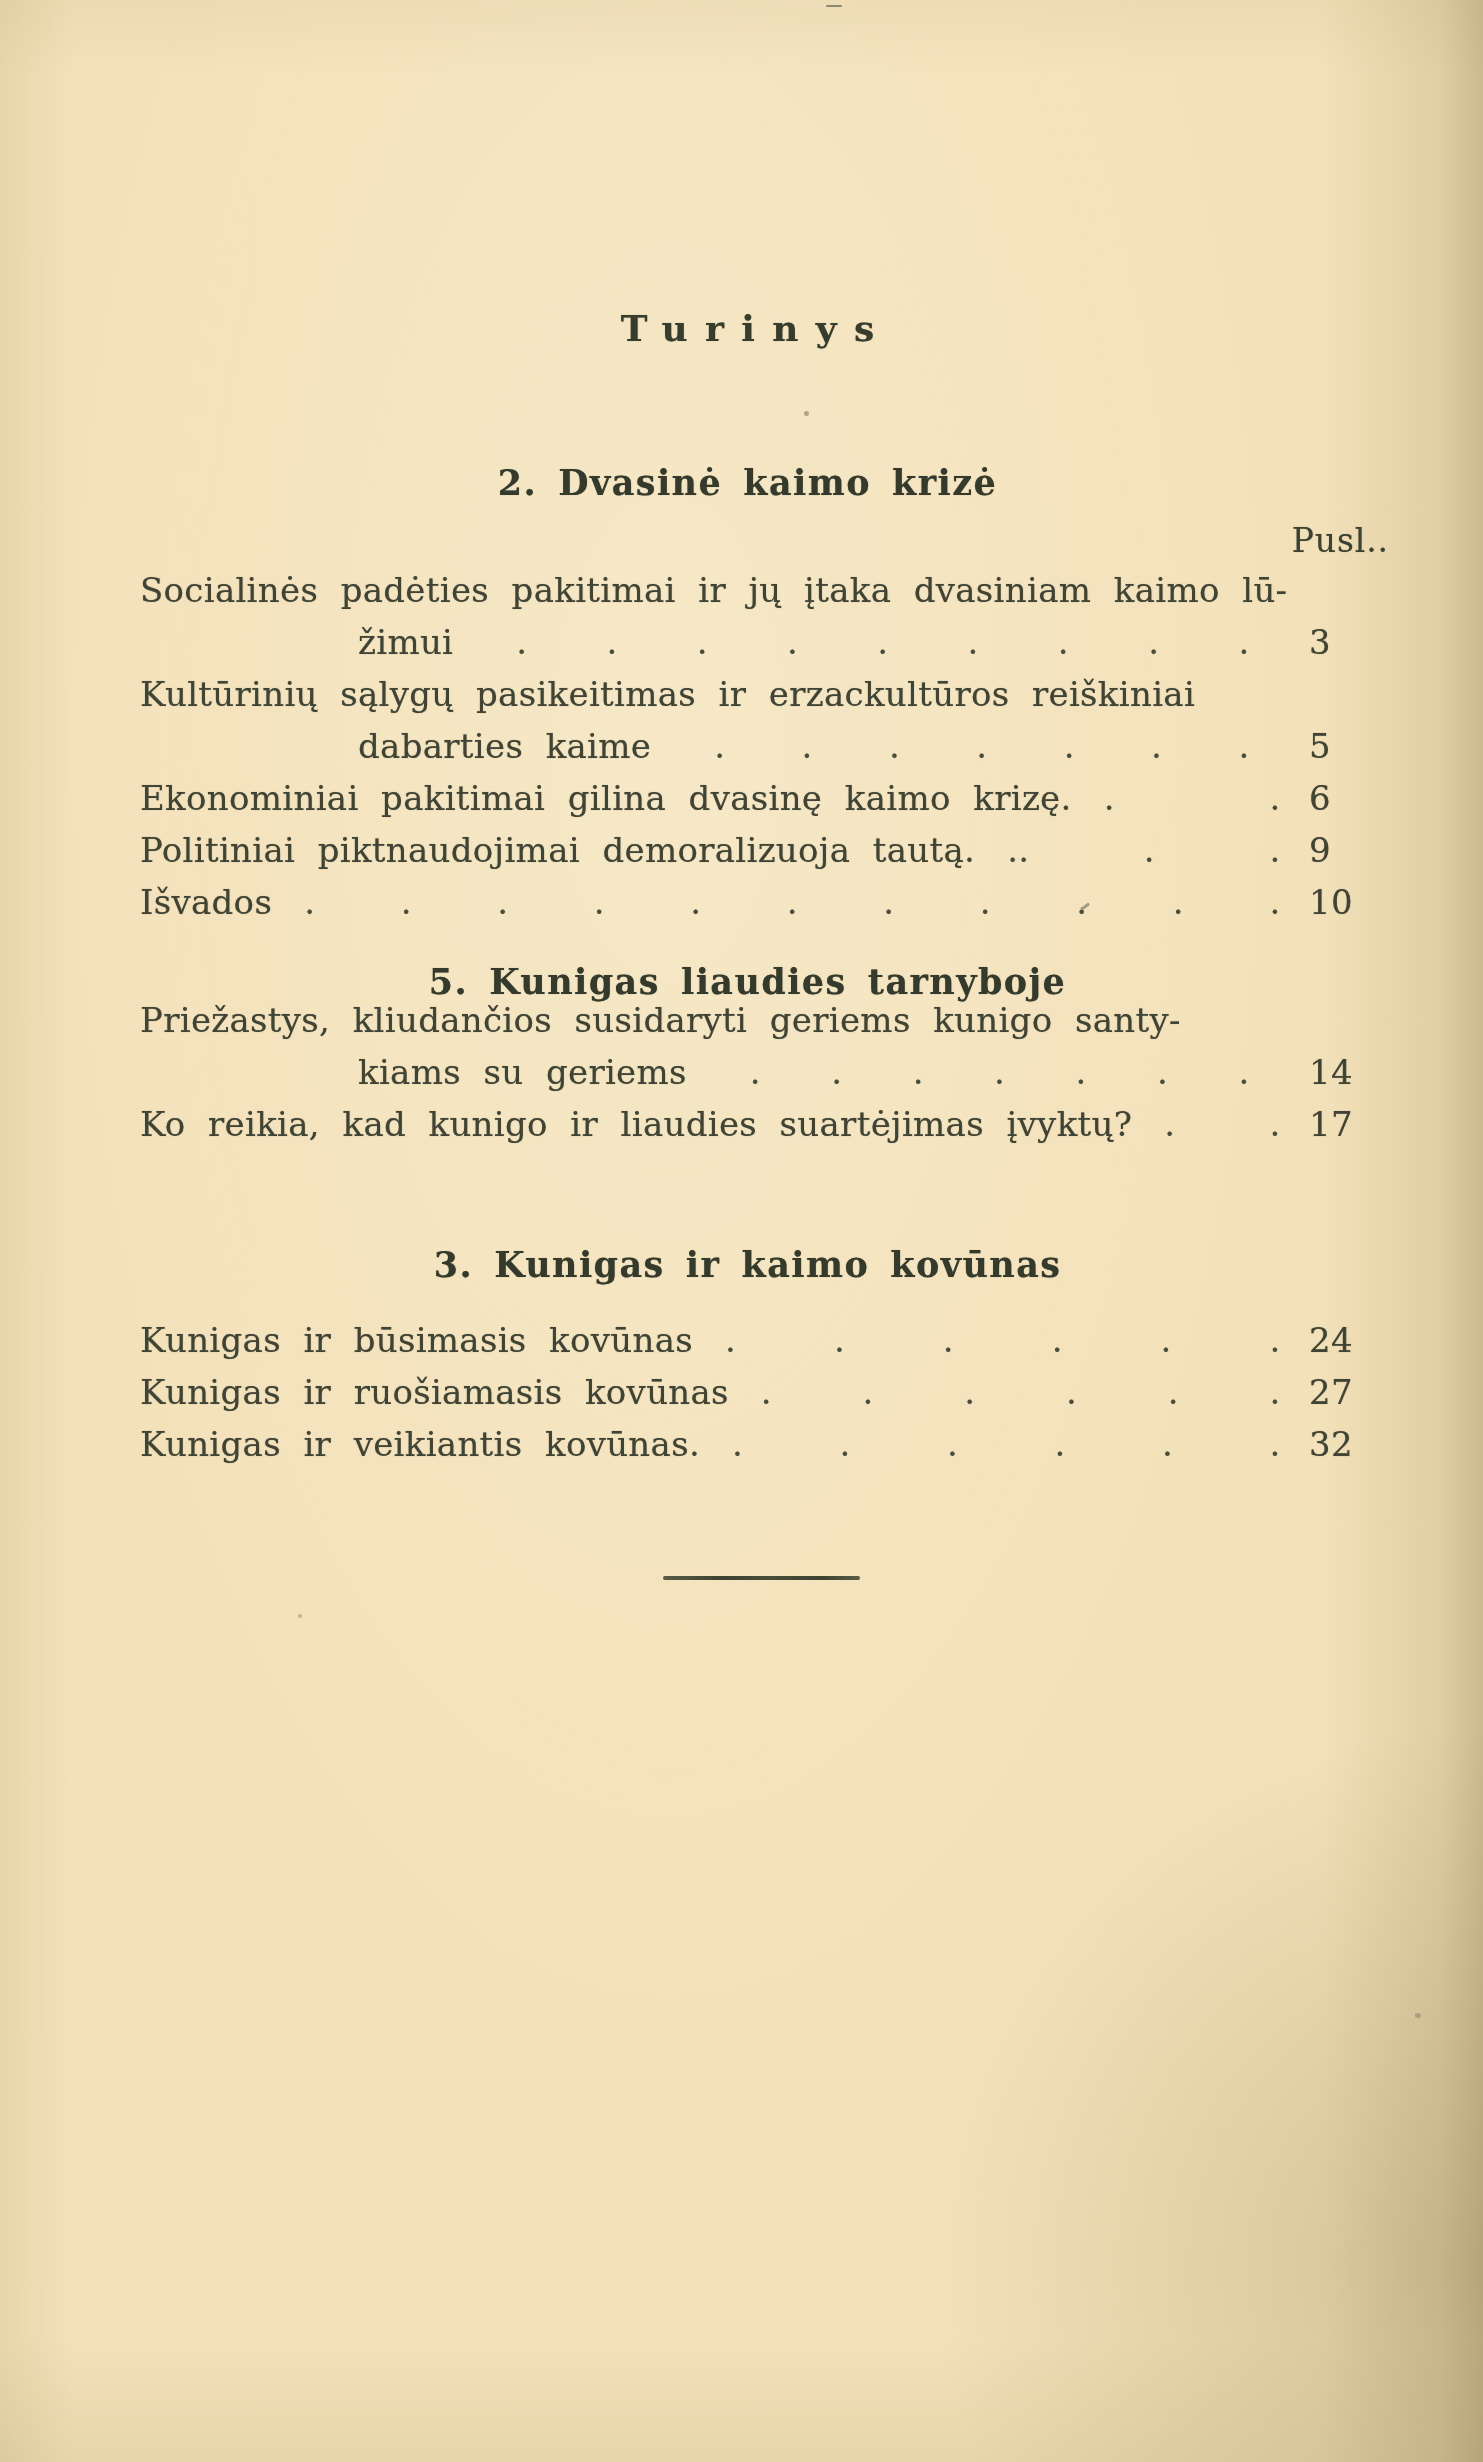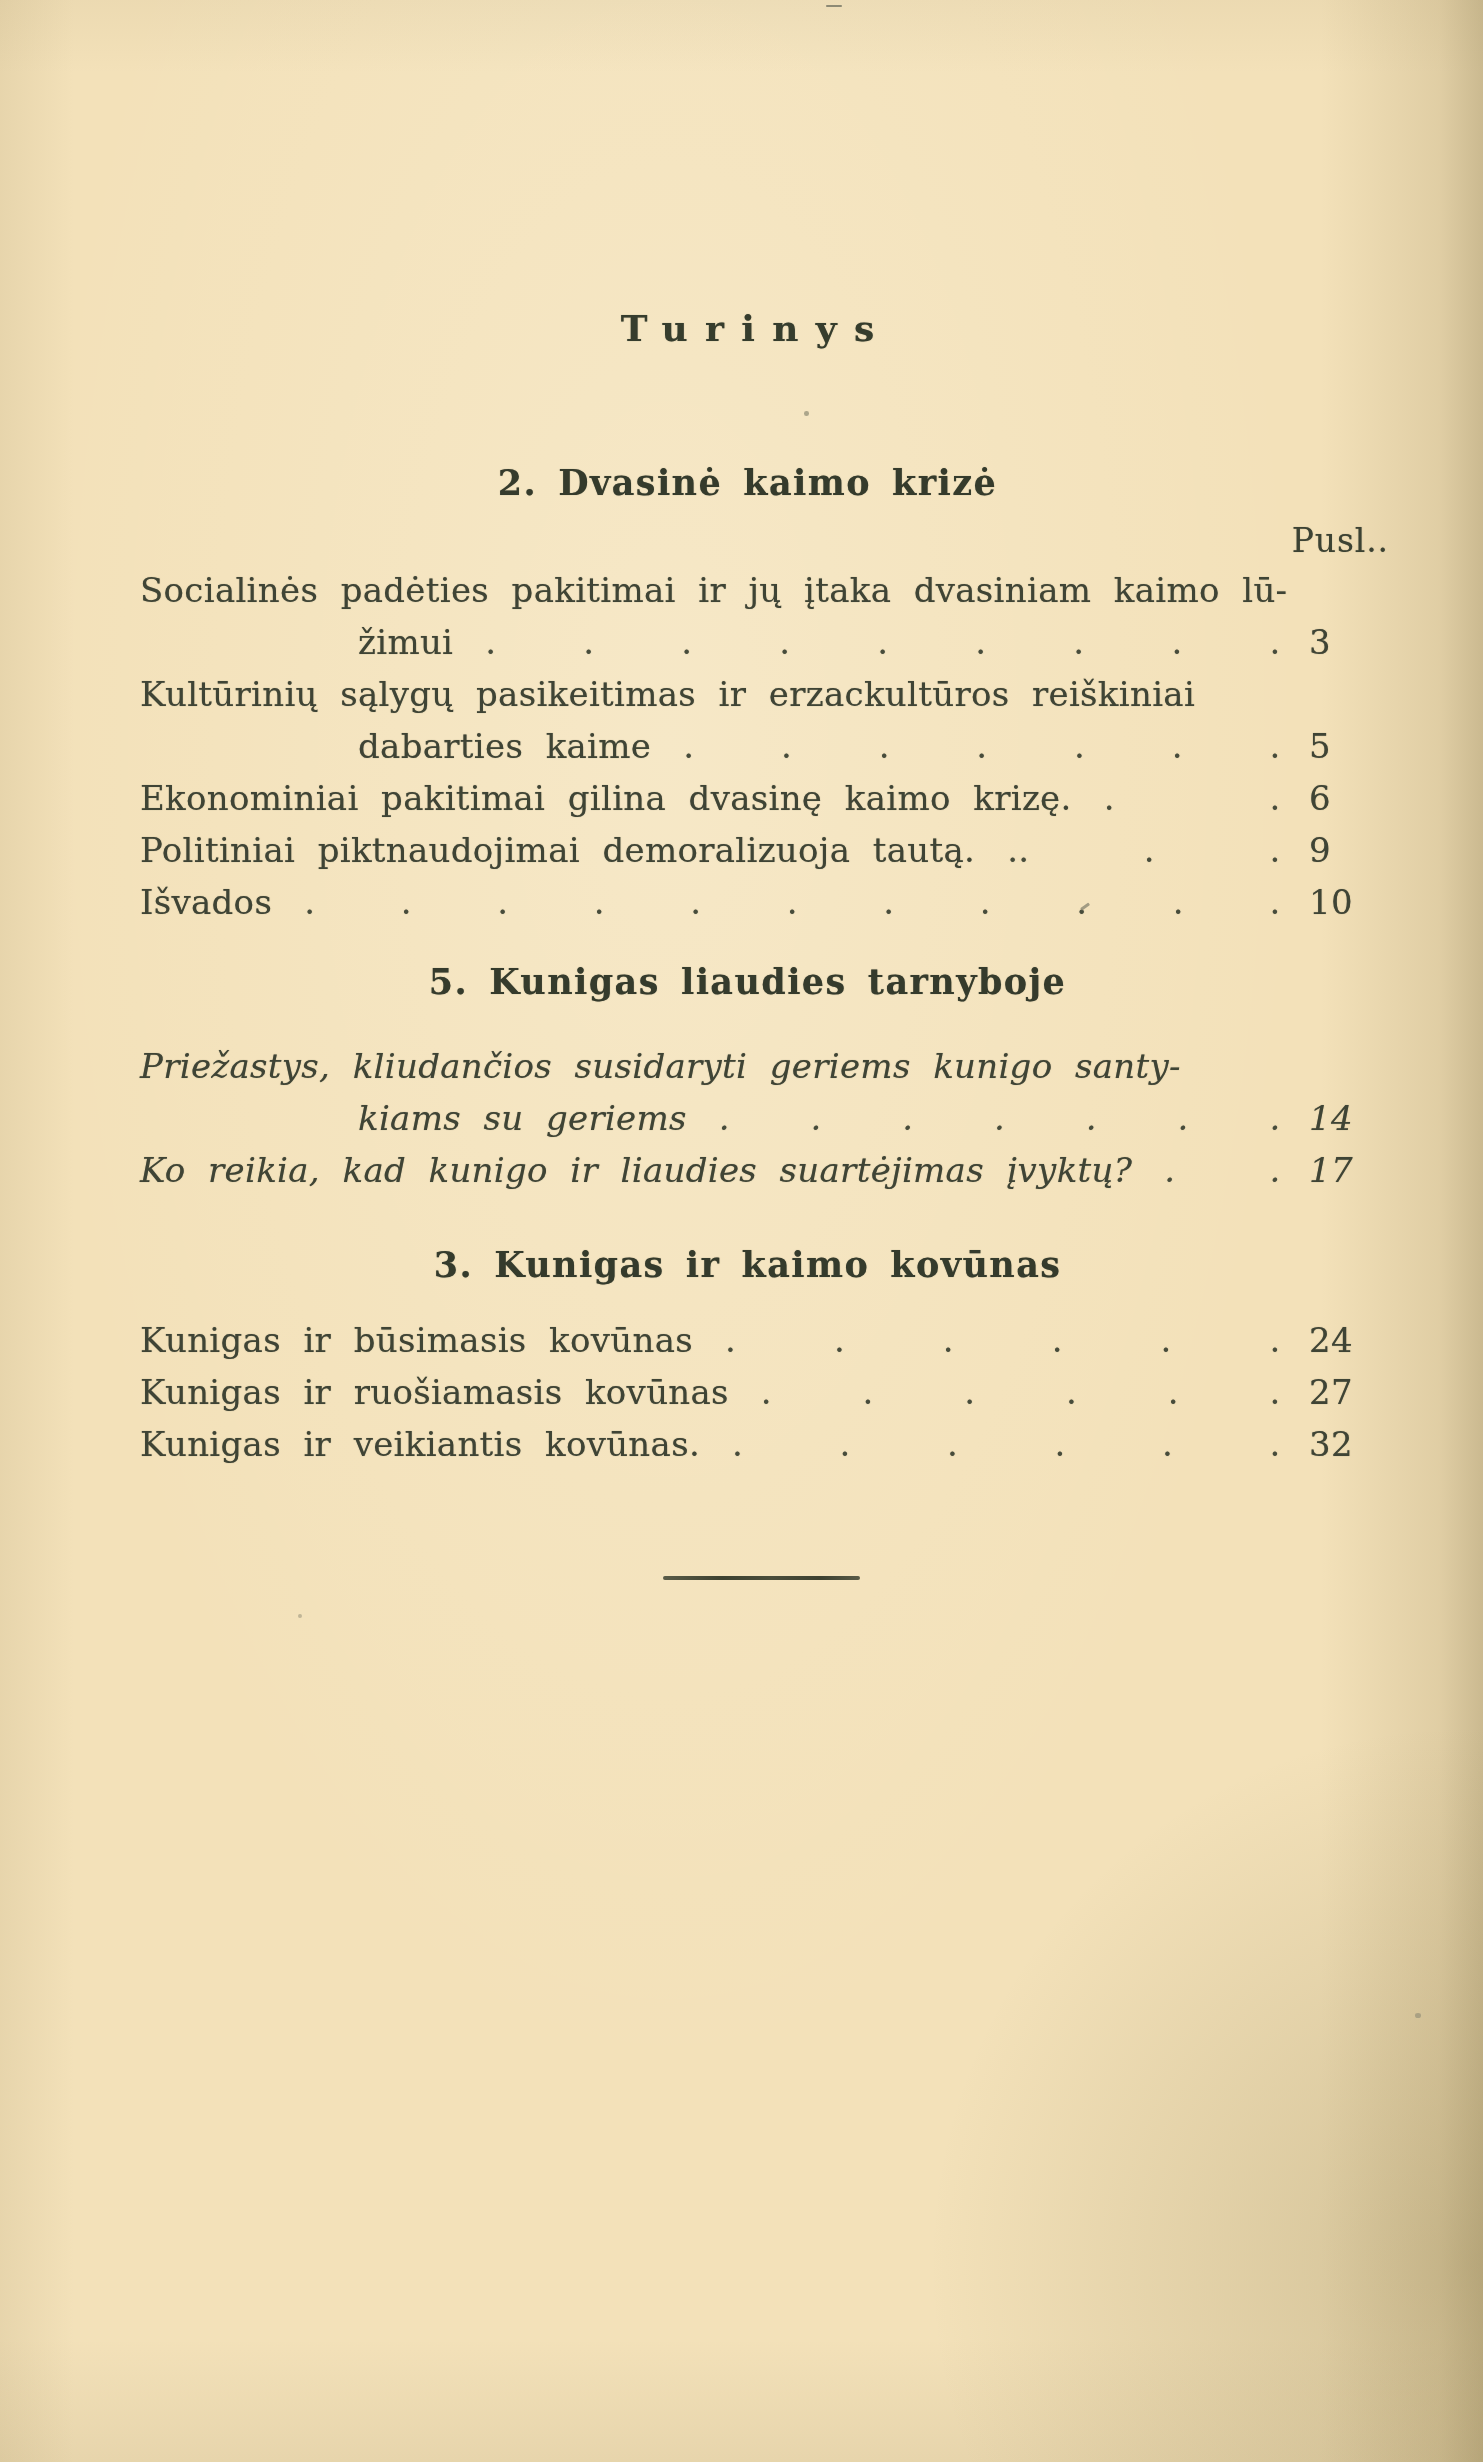--- a/index.html
+++ b/index.html
@@ -40,26 +40,26 @@
   .heading-1 { top: 462px; }
   .heading-2 { top: 961px; }
   .heading-3 { top: 1244px; }
 
   .entries {
     position: absolute; left: 140px; width: 1245px;
     font-size: 34px;
     word-spacing: 11.4px; letter-spacing: 0.3px;
   }
   .entries-1 { top: 564px; }
-  .entries-2 { top: 1040px; font-style: italic; }
+  .entries-2 { top: 994px; }
   .entries-3 { top: 1314px; }
 
   .row { height: 52px; line-height: 52px; display: flex; align-items: baseline; }
   .first-line { display: block; width: 1134px; white-space: nowrap; }
-  .cont-row { padding-left: 218px; }
+  .cont-row { padding-left: 218px; gap: 31px; }
   .entry-text { white-space: nowrap; flex: 0 0 auto; }
   .dots {
     flex: 1 1 auto;
     text-align: justify; text-align-last: justify;
     overflow: hidden;
     padding-left: 32px; padding-right: 28.5px;
     color: #474c3b;
   }
   .page-num { flex: 0 0 76px; text-align: left; }
 

